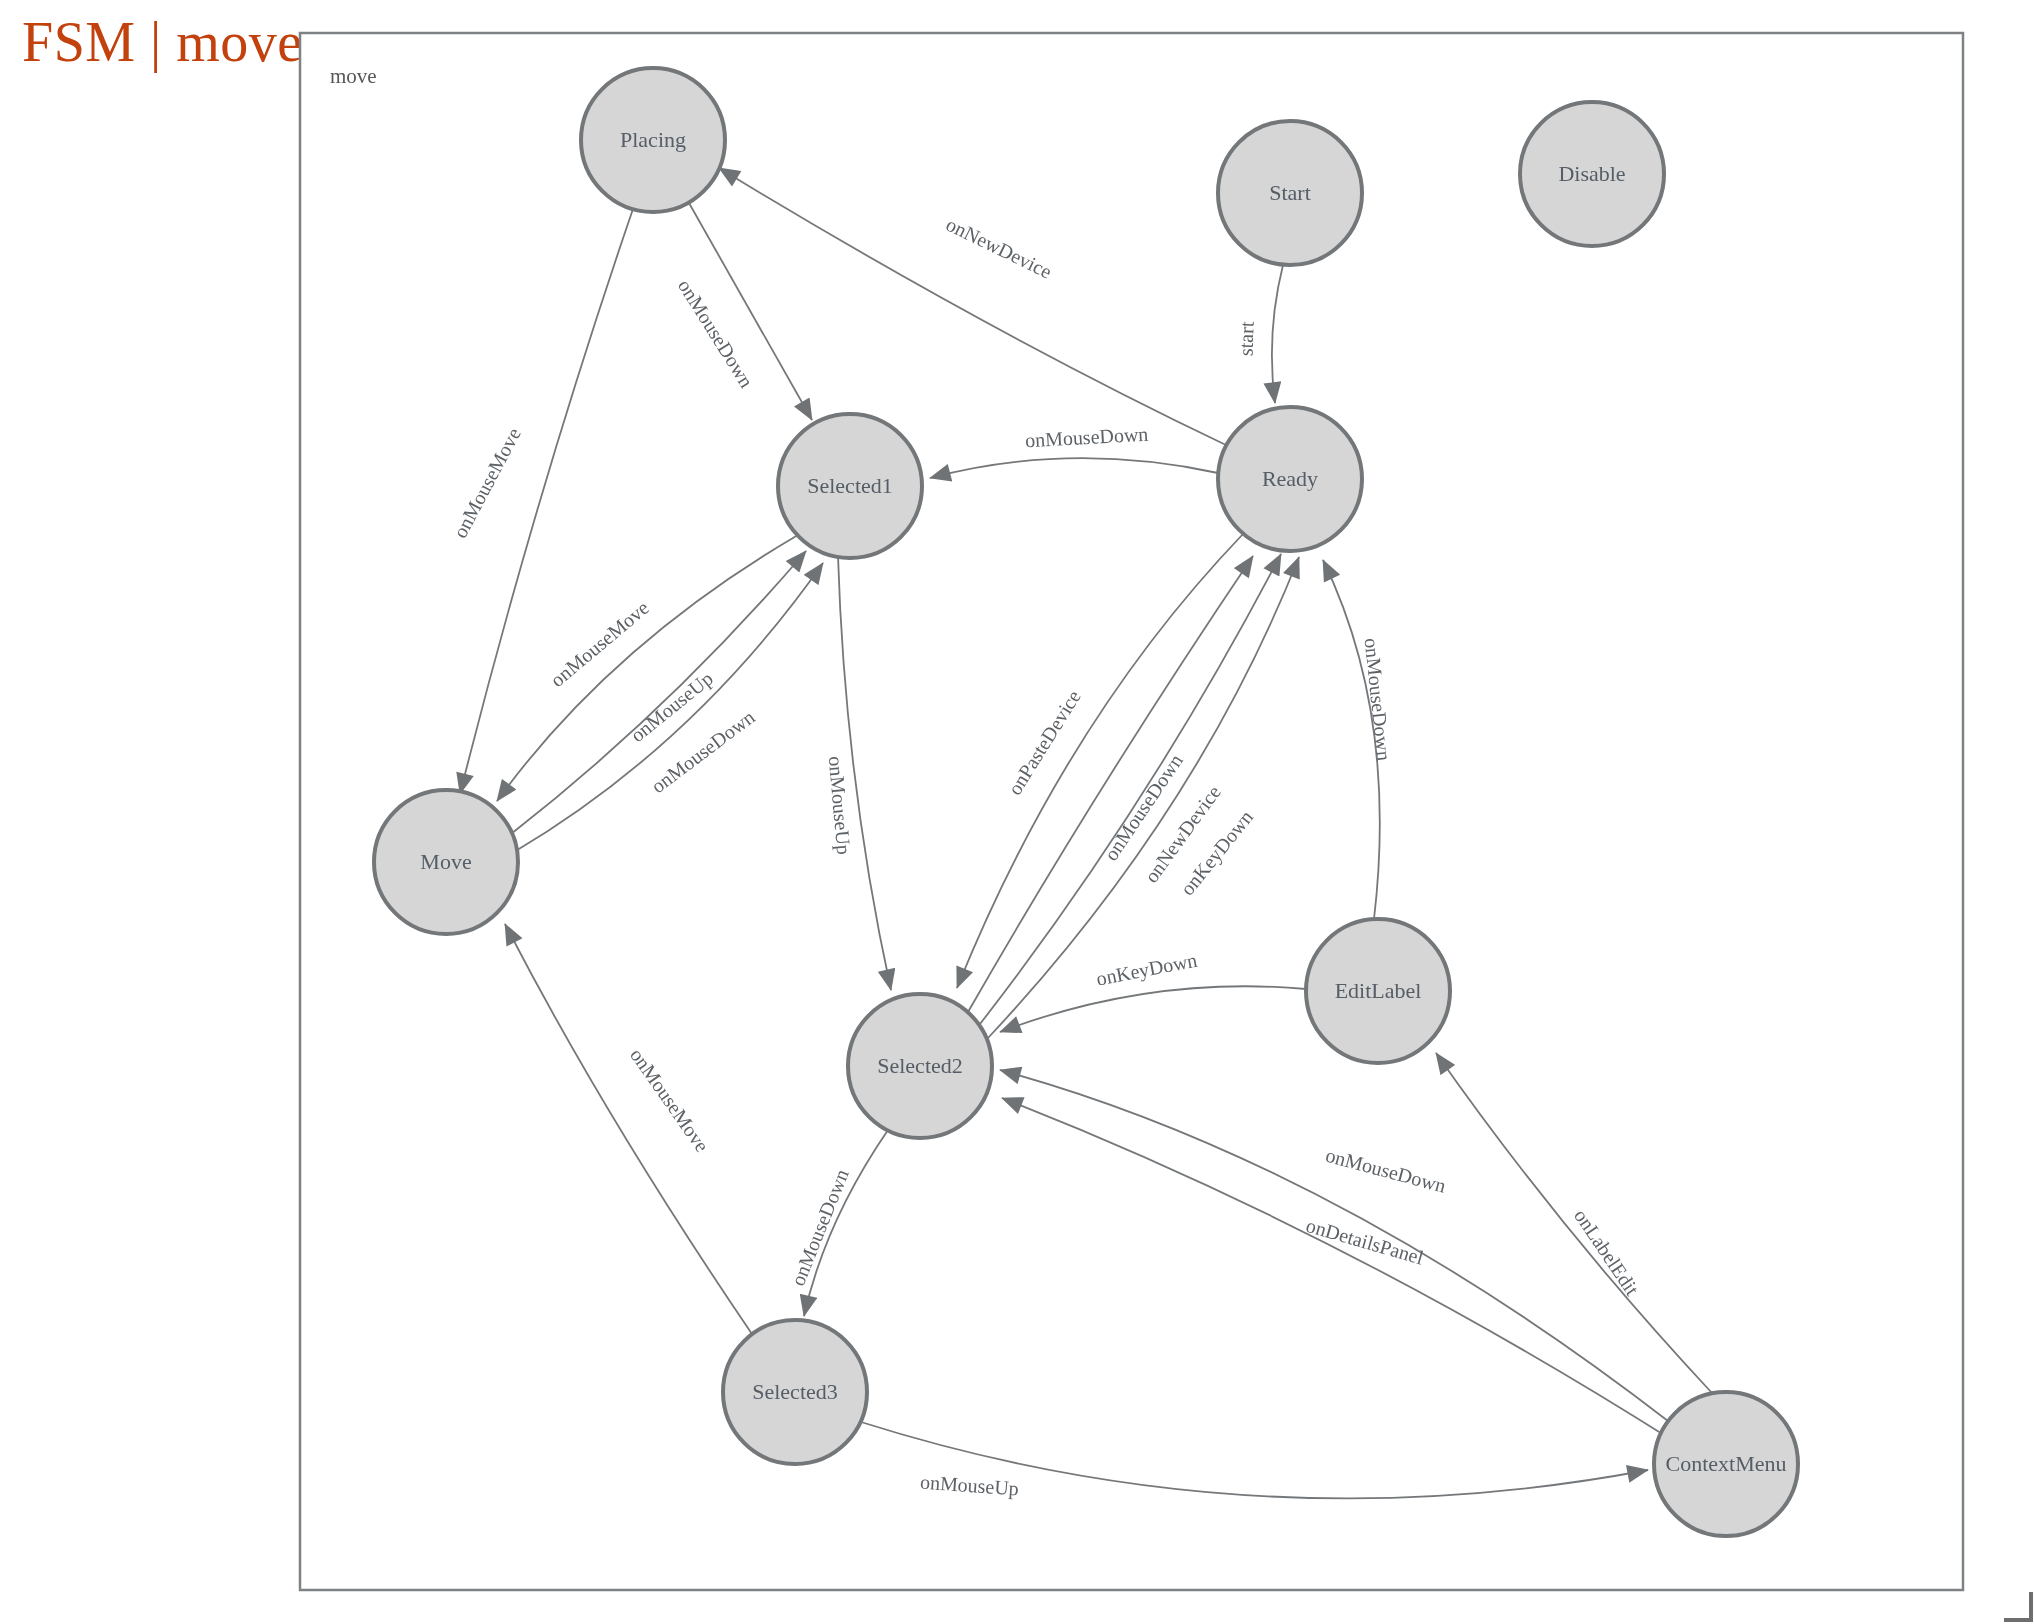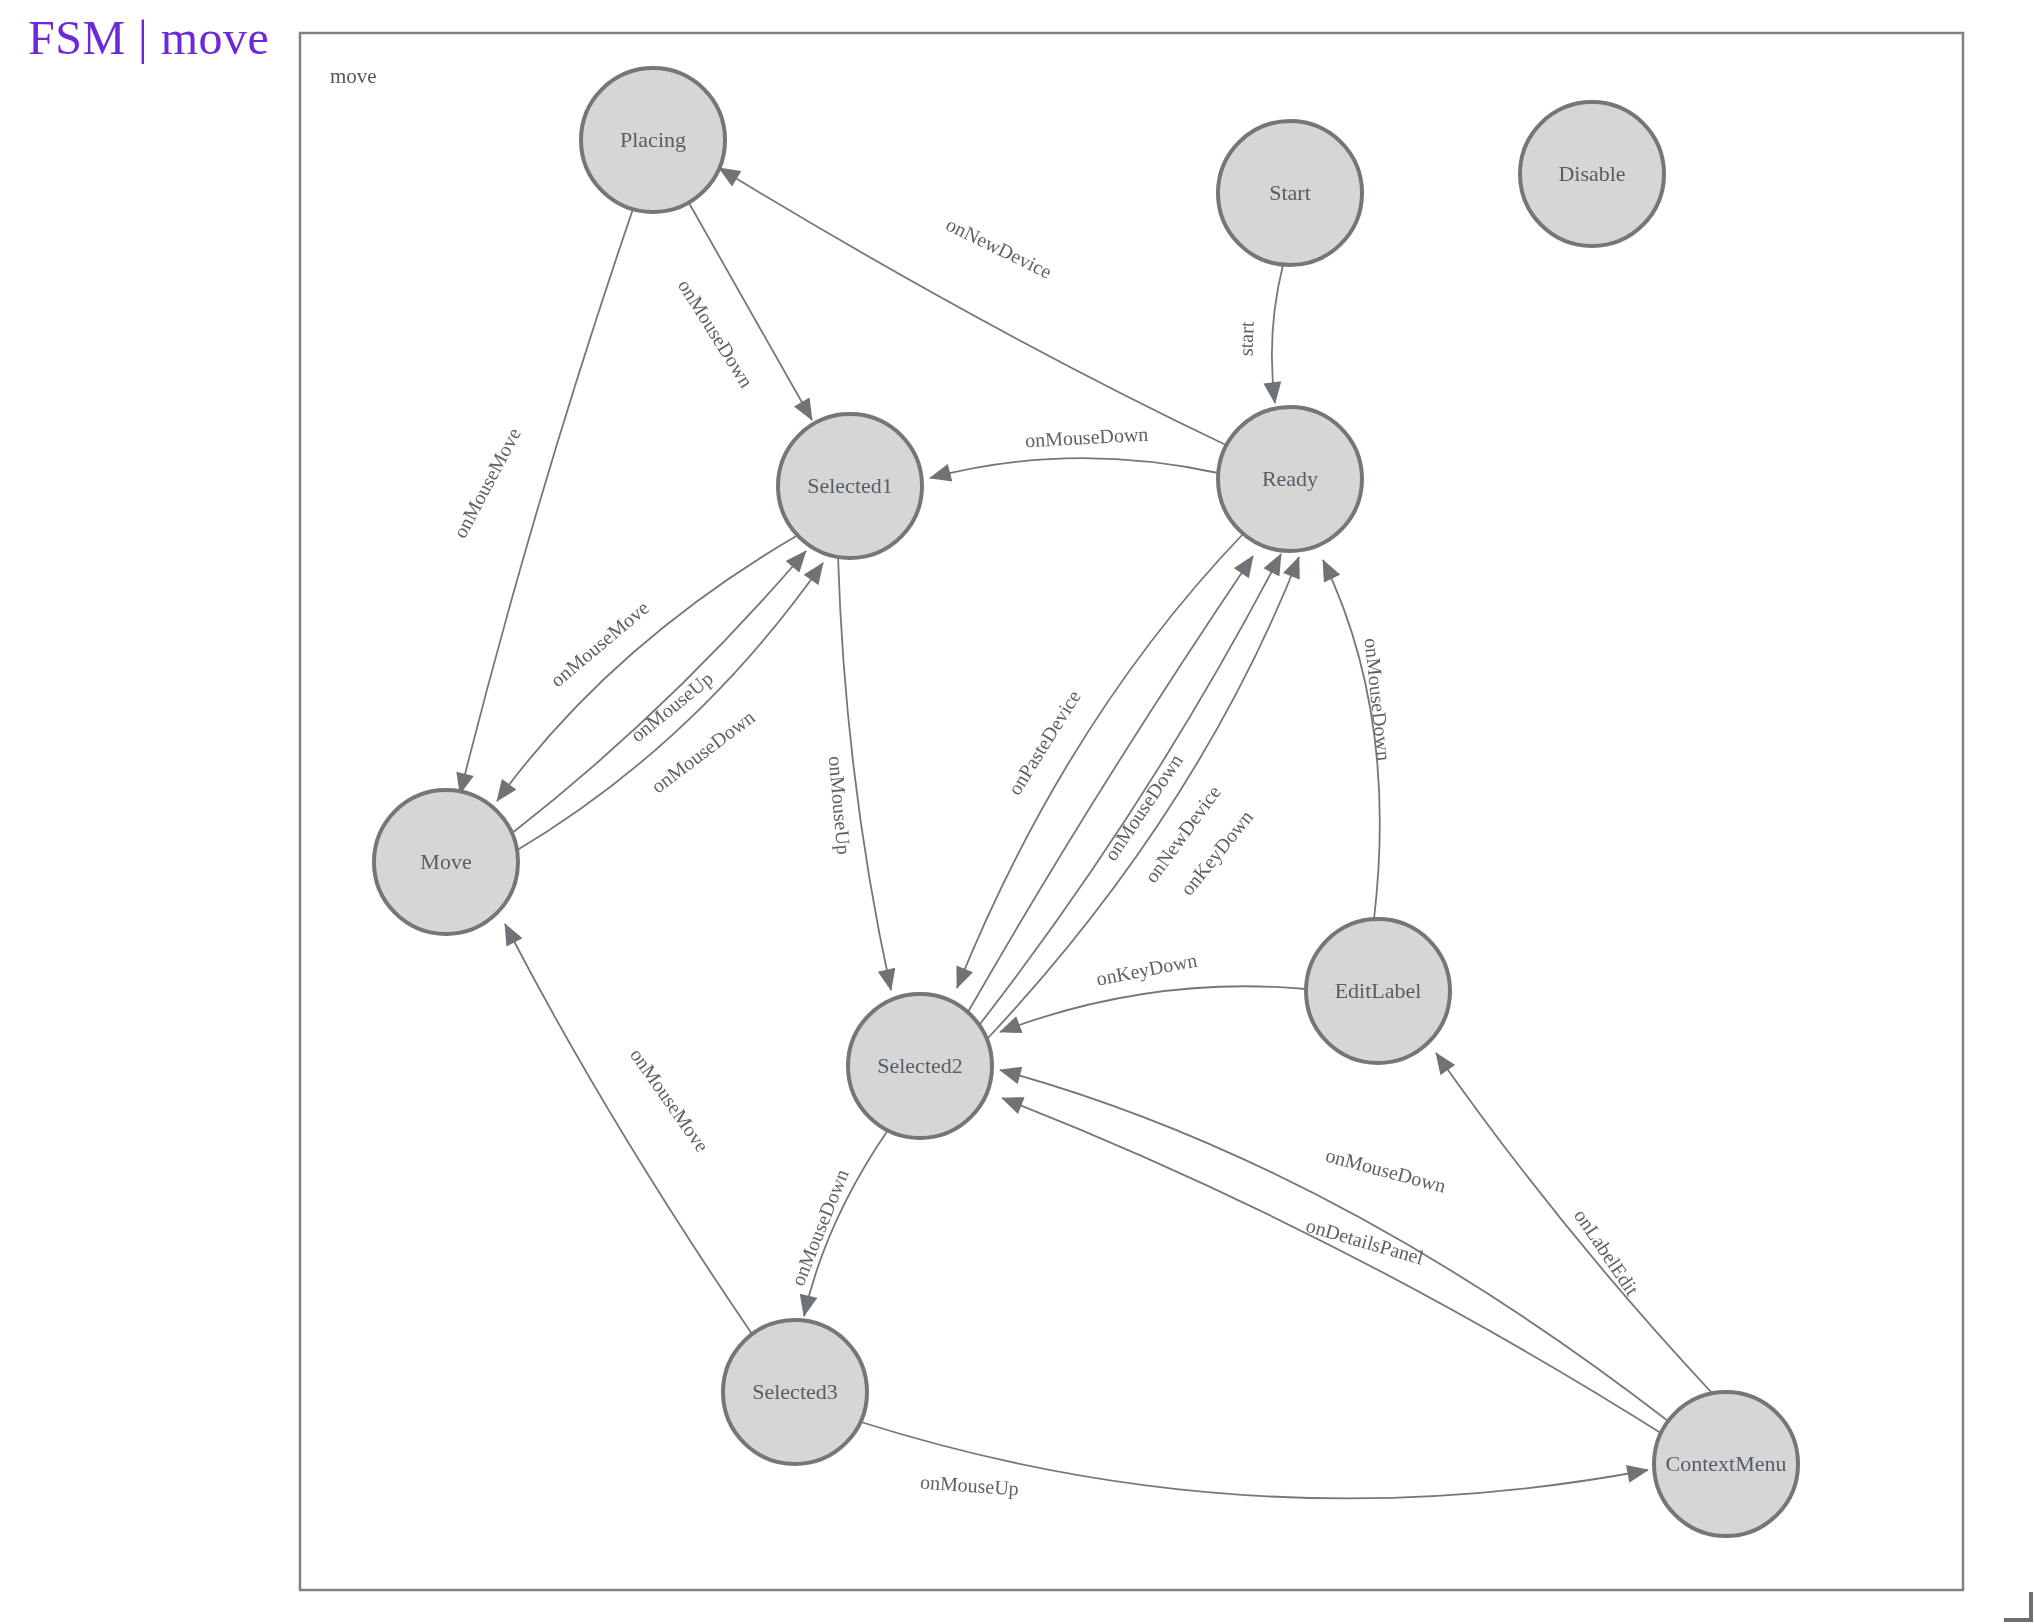--- a/index.html
+++ b/index.html
@@ -4,22 +4,22 @@
 <style>
   html,body{margin:0;padding:0;background:#ffffff;}
   .page{
     position:relative;
     width:2034px;height:1624px;
     background:#ffffff;
     font-family:"Liberation Serif","DejaVu Serif",serif;
     overflow:hidden;
   }
   .page-title{
-    position:absolute;left:28px;top:10px;
-    font-size:48px;color:#6d28d9;
+    position:absolute;left:22px;top:10px;
+    font-size:56px;color:#c2410c;
     letter-spacing:0.5px;
     white-space:pre;
   }
   svg.fsm{position:absolute;left:0;top:0;}
   .frame-rect{fill:none;stroke:#7f8285;stroke-width:2.5px;}
   .frame-label{font-size:21px;fill:#585858;}
   .edge-path{fill:none;stroke:#75787b;stroke-width:1.8px;}
   .edge-label{font-size:20px;fill:#5d6267;text-anchor:middle;}
   .node-ellipse{fill:#d6d6d6;stroke:#747779;stroke-width:4px;}
   .node-label{font-size:22px;fill:#555d66;text-anchor:middle;}

